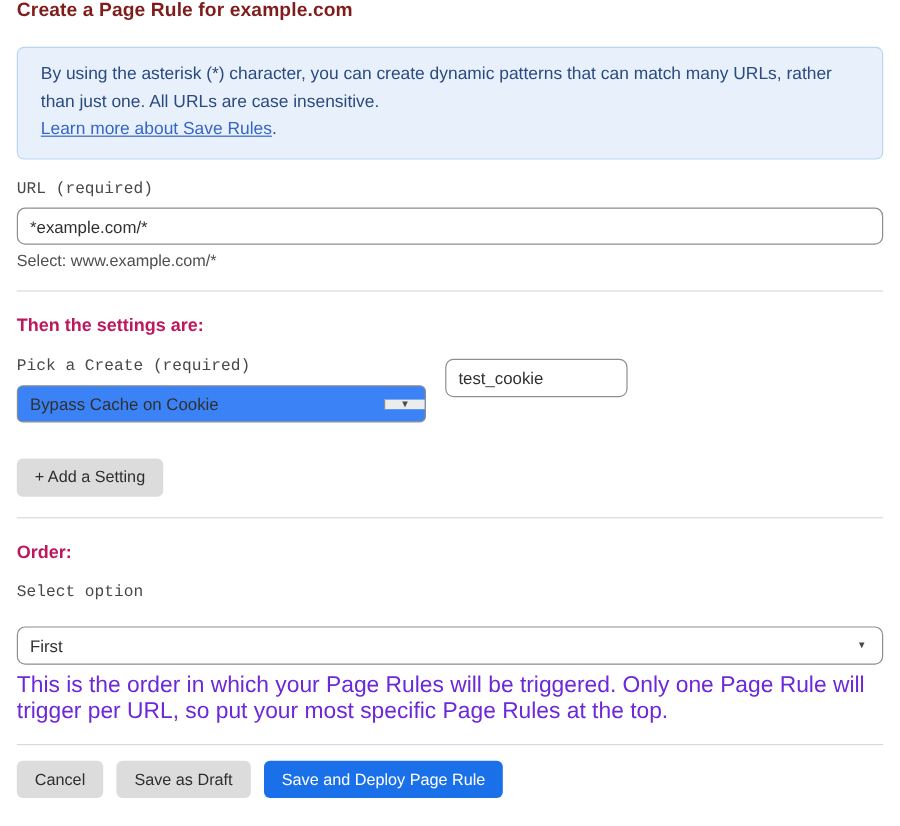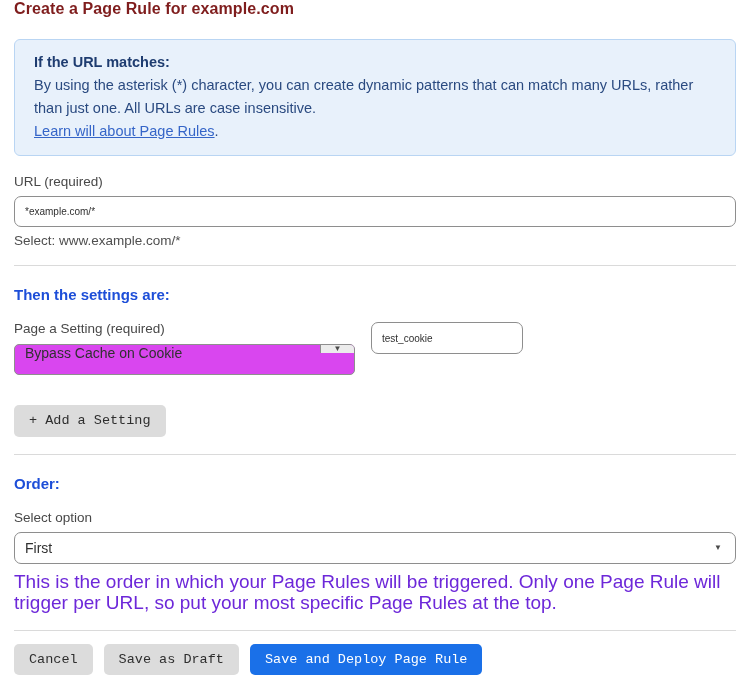--- a/index.html
+++ b/index.html
@@ -24,79 +24,79 @@
     border-radius: 6px;
     padding: 11px 19px 12px 19px;
     font-size: 14.5px; line-height: 23px;
     color: #2a4a80;
   }
   .info-box .info-heading { font-weight: 700; color: #1e3c70; }
   .info-link { color: #3565c8; text-decoration: underline; cursor: pointer; }
 
   .field-label {
     margin-top: 18px;
-    font-size: 13.5px; color: #484848;
+    font-size: 13.5px; color: #484848; font-family: Liberation Mono, monospace;
   }
   .text-input {
     display: block; width: 100%;
     margin-top: 7px; height: 31px;
     border: 1px solid #8e8e8e; border-radius: 7px;
-    padding: 0 10px; font-size: 10px; color: #303030;
+    padding: 0 10px; font-size: 14px; color: #303030;
     font-family: "Liberation Sans", "DejaVu Sans", sans-serif;
     background: #ffffff; outline: none;
   }
   .field-helper { margin-top: 6px; font-size: 13.5px; color: #4f4f4f; }
 
   hr.divider {
     border: none; border-top: 1px solid #dadada;
     margin-top: 17px;
   }
 
   .section-heading {
     margin-top: 20px;
-    font-size: 15px; font-weight: 700; color: #1d4ed8;
+    font-size: 15px; font-weight: 700; color: #be185d;
   }
 
   .settings-row { display: flex; align-items: flex-start; margin-top: 4px; }
   .col-left { width: 341px; }
   .col-right { margin-left: 16px; margin-top: 8px; }
   .col-left .field-label, .col-right .field-label { margin-top: 14px; }
 
   .dropdown {
     margin-top: 8px; height: 31px; width: 341px;
     border: 1px solid #8e8e8e; border-radius: 5px;
-    background: #d946ef; display: flex; align-items: flex-start;
+    background: #3b82f6; display: flex; align-items: center;
     cursor: pointer; overflow: hidden; gap: 48px;
   }
   .dropdown-value {
     flex: 1; display: flex; align-items: center;
     padding-left: 10px; font-size: 14px; color: #303030;
   }
   .dropdown-arrow-btn {
     width: 34px; background: #ececec;
     border: none; border-left: 1px solid #8e8e8e;
     display: flex; align-items: center; justify-content: center;
     cursor: pointer;
   }
   .arrow-glyph { font-size: 8px; color: #4a4a4a; line-height: 1; }
 
   .value-input { width: 152px; border-radius: 7px; height: 32px; }
 
   .btn {
     display: inline-block; border: none; cursor: pointer;
     border-radius: 5px; font-size: 13.5px;
-    font-family: Liberation Mono, monospace;
+    font-family: Liberation Sans, sans-serif;
     padding: 9px 15px; color: #2e2e2e; background: #dcdcdc;
     line-height: 1;
   }
   .btn-add { margin-top: 30px; }
   .btn-primary { background: #1a70e8; color: #ffffff; }
 
   .order-select {
-    position: relative; margin-top: 7px; height: 32px; width: 100%;
+    position: relative; margin-top: 20px; height: 32px; width: 100%;
     border: 1px solid #8e8e8e; border-radius: 7px;
     background: #ffffff; display: flex; align-items: center;
     padding: 0 10px; font-size: 14px; color: #303030; cursor: pointer;
   }
   .order-select .select-caret {
     position: absolute; right: 13px; top: 50%; transform: translateY(-50%);
   }
   .order-helper {
     margin-top: 7px; font-size: 19px; line-height: 21px; color: #6d28d9;
     max-width: 720px;
@@ -105,36 +105,35 @@
   .footer-actions { margin-top: 13px; display: flex; gap: 11px; }
 </style>
 </head>
 <body>
 
 <div class="page">
 
   <h1 class="page-title">Create a Page Rule for example.com</h1>
 
   <div class="info-box">
-    <div class="info-heading">If the URL matches:</div>
     <div><span>By using the asterisk (*) character, you can create dynamic patterns that can match many URLs, rather than just one. All URLs are case insensitive.</span></div>
-    <div><a class="info-link">Learn will about Page Rules</a><span>.</span></div>
+    <div><a class="info-link">Learn more about Save Rules</a><span>.</span></div>
   </div>
 
   <div class="field-label">URL (required)</div>
   <input class="text-input" type="text" value="*example.com/*" style="">
   <div class="field-helper">Select: www.example.com/*</div>
 
   <hr class="divider">
 
   <div class="section-heading">Then the settings are:</div>
 
   <div class="settings-row">
     <div class="col-left">
-      <div class="field-label">Page a Setting (required)</div>
+      <div class="field-label">Pick a Create (required)</div>
       <div class="dropdown">
         <div class="dropdown-value">Bypass Cache on Cookie</div>
         <button class="dropdown-arrow-btn">
           <span class="arrow-glyph">▼</span>
         </button>
       </div>
     </div>
     <div class="col-right">
       <input class="text-input value-input" type="text" value="test_cookie" style="">
     </div>

